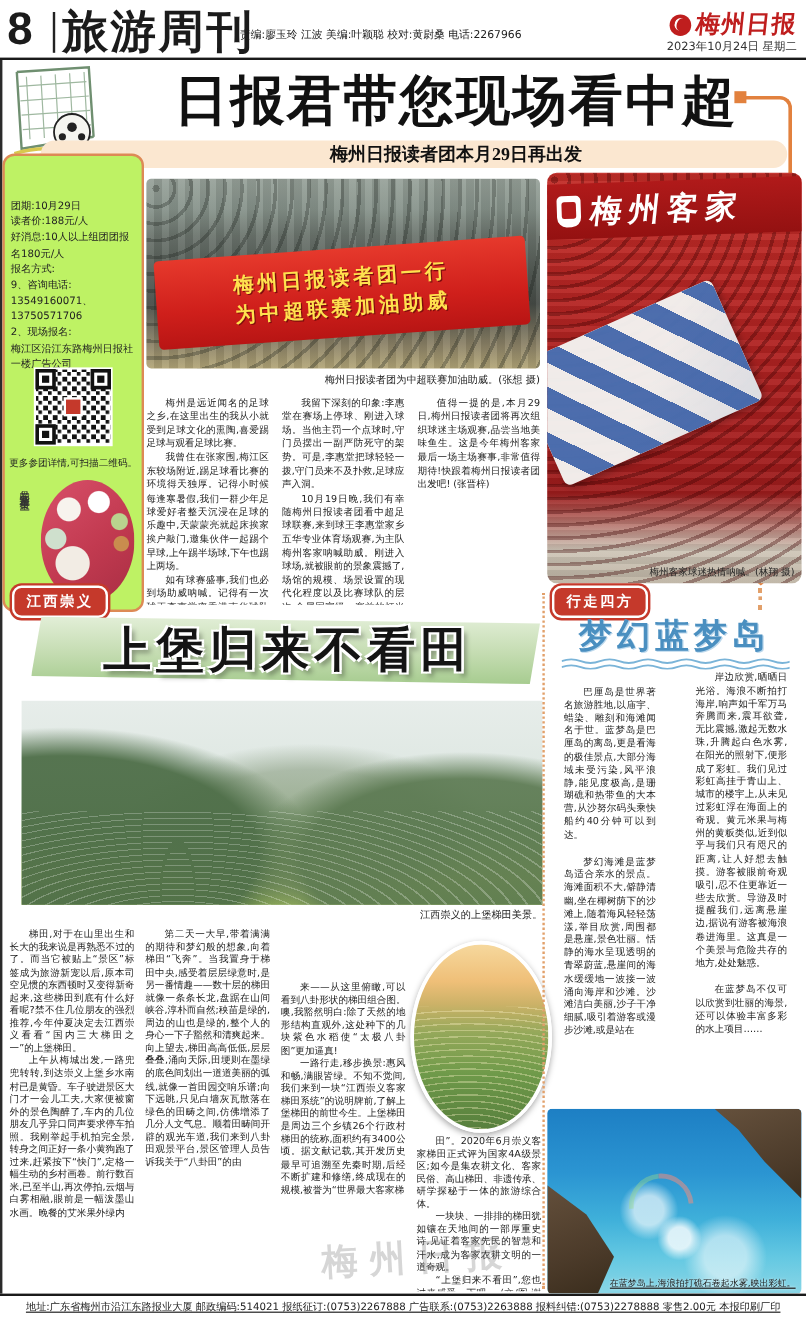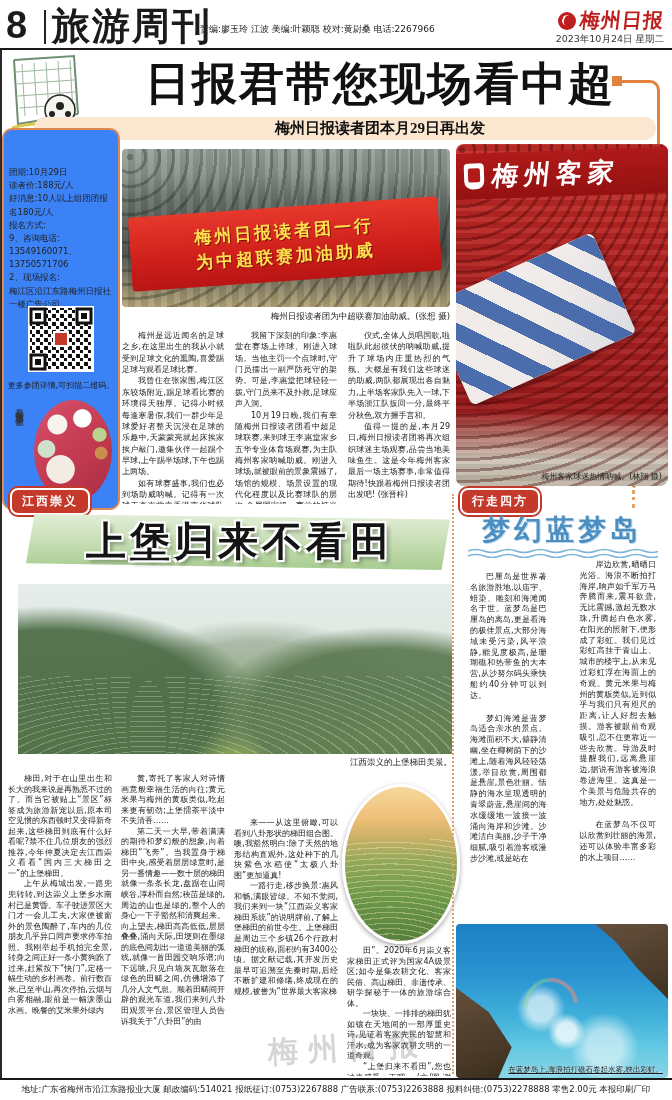--- a/index.html
+++ b/index.html
@@ -28,21 +28,21 @@
   .hl-bracket{left:621px;top:80px;width:36px;height:382px;border-top:3px solid #e2813e;
               border-right:3px solid #e2813e;border-radius:0 10px 0 0;}
   .hl-triangle{left:608px;top:466px;width:0;height:0;border-left:26px solid transparent;
                border-right:26px solid transparent;border-top:22px solid #e2813e;}
   .hl-dots{left:632px;top:490px;width:0;height:18px;border-left:3px dotted #e2a06a;}
   .subhead-band{left:34px;top:117px;width:622px;height:23px;background:#fbe7d0;border-radius:12px;}
   .subhead{left:120px;top:119px;width:520px;text-align:center;font-family:"Liberation Serif",serif;
            font-weight:bold;font-size:15px;color:#111;}
   
   .info-wrap{left:2px;top:128px;width:114px;height:378px;border:2px solid #dd8a55;border-radius:10px;
-             background:#3b82f6;overflow:hidden;}
+             background:#bef264;overflow:hidden;}
   .info-lines{position:absolute;left:5px;top:36px;width:104px;font-size:8.5px;line-height:1.55;color:#222;}
   .info-lines p{margin:0;text-align:left;}
   .soccer-deco{left:8px;top:54px;}
   .qr{position:absolute;left:24px;top:176px;}
   .qr-note{position:absolute;left:2px;top:250px;width:110px;text-align:center;font-size:8px;color:#222;}
   .food-box{position:absolute;left:4px;top:268px;width:106px;height:106px;}
   .food-oval{position:absolute;left:26px;top:2px;width:78px;height:102px;border-radius:50%;
      background:
        radial-gradient(circle at 34% 68%, #f2ece4 0 16%, rgba(0,0,0,0) 17%),
        radial-gradient(circle at 30% 24%, #f7f3ee 0 10%, rgba(0,0,0,0) 11%),
@@ -131,21 +131,21 @@
   .rock-l{left:0;bottom:0;width:96px;height:110px;clip-path:polygon(0 18%,34% 40%,58% 72%,44% 100%,0 100%);}
   .rock-r{right:0;top:0;width:110px;height:96px;clip-path:polygon(34% 0,100% 0,100% 78%,72% 46%,52% 18%);}
   .rainbow{position:absolute;left:68px;top:54px;width:46px;height:46px;border-radius:50%;
      border:4px solid rgba(255,120,160,.45);border-color:rgba(255,140,120,.5) transparent transparent rgba(160,220,140,.4);
      transform:rotate(40deg);}
   .sea-caption{position:absolute;right:5px;bottom:3px;font-size:7.5px;color:#1c1c1c;text-shadow:0 0 2px #dff2f8;text-decoration:underline;}
   .watermark{left:268px;top:1028px;font-family:"Liberation Serif",serif;font-weight:bold;font-size:30px;
      letter-spacing:10px;color:rgba(120,120,120,.30);transform:rotate(-3deg);pointer-events:none;}
   
   .rule-bottom{left:0;top:1078px;width:672px;height:2px;background:#1a1a1a;}
-  .footer-text{left:0;top:1084px;width:672px;text-align:center;font-size:8.5px;color:#222;}
+  .footer-text{left:0;top:1084px;width:672px;text-align:center;font-size:8.5px;color:#222;text-decoration:underline;}
 </style>
 </head>
 <body>
 
 <div class="page">
 
   <div class="abs page-num">8</div>
   <div class="abs hdr-divider"></div>
   <div class="abs section-title">旅游周刊</div>
   <div class="abs staff-line">责编:廖玉玲 江波  美编:叶颖聪  校对:黄尉桑  电话:2267966</div>
@@ -234,21 +234,20 @@
   <div class="abs top-cols" style="left:122px;">
     <p>梅州是远近闻名的足球之乡,在这里出生的我从小就受到足球文化的熏陶,喜爱踢足球与观看足球比赛。</p>
     <p>我曾住在张家围,梅江区东较场附近,踢足球看比赛的环境得天独厚。记得小时候每逢寒暑假,我们一群少年足球爱好者整天沉浸在足球的乐趣中,天蒙蒙亮就起床挨家挨户敲门,邀集伙伴一起踢个早球,上午踢半场球,下午也踢上两场。</p>
     <p>如有球赛盛事,我们也必到场助威呐喊。记得有一次球王李惠堂率香港南华球队来梅与强民队比赛,球王的风采给</p>
   </div>
   <div class="abs top-cols" style="left:235px;">
     <p>我留下深刻的印象:李惠堂在赛场上停球、刚进入球场。当他主罚一个点球时,守门员摆出一副严防死守的架势。可是,李惠堂把球轻轻一拨,守门员来不及扑救,足球应声入洞。</p>
     <p>10月19日晚,我们有幸随梅州日报读者团看中超足球联赛,来到球王李惠堂家乡五华专业体育场观赛,为主队梅州客家呐喊助威。刚进入球场,就被眼前的景象震撼了,场馆的规模、场景设置的现代化程度以及比赛球队的层次,全属国家级。赛前的灯光秀,球队入场</p>
   </div>
   <div class="abs top-cols" style="left:348px;">
-    <p>仪式,全体人员唱国歌,啦啦队此起彼伏的呐喊助威,提升了球场内庄重热烈的气氛。大概是有我们这些球迷的助威,两队都展现出各自魅力,上半场客家队先入一球,下半场浙江队扳回一分,最终平分秋色,双方握手言和。</p>
     <p>值得一提的是,本月29日,梅州日报读者团将再次组织球迷主场观赛,品尝当地美味鱼生。这是今年梅州客家最后一场主场赛事,非常值得期待!快跟着梅州日报读者团出发吧!  (张晋梓)</p>
   </div>
 
   <div class="abs fan-photo">
     <div class="texture"></div>
     <div class="fan-top-strip">
       <span class="fan-shield"></span>
       <span class="fan-top-text">梅州客家</span>
     </div>
     <div class="fan-flag"></div>
@@ -259,21 +258,20 @@
   <div class="abs green-banner"></div>
   <div class="abs headline2">上堡归来不看田</div>
   <div class="abs terrace-photo"></div>
   <div class="abs terrace-caption">江西崇义的上堡梯田美景。</div>
 
   <div class="abs t-col" style="left:8px;">
     <p>梯田,对于在山里出生和长大的我来说是再熟悉不过的了。而当它被贴上“景区”标签成为旅游新宠以后,原本司空见惯的东西顿时又变得新奇起来,这些梯田到底有什么好看呢?禁不住几位朋友的强烈推荐,今年仲夏决定去江西崇义看看“国内三大梯田之一”的上堡梯田。</p>
     <p>上午从梅城出发,一路兜兜转转,到达崇义上堡乡水南村已是黄昏。车子驶进景区大门才一会儿工夫,大家便被窗外的景色陶醉了,车内的几位朋友几乎异口同声要求停车拍照。我刚举起手机拍完全景,转身之间正好一条小黄狗跑了过来,赶紧按下“快门”,定格一幅生动的乡村画卷。前行数百米,已至半山,再次停拍,云烟与白雾相融,眼前是一幅泼墨山水画。晚餐的艾米果外绿内</p>
   </div>
   <div class="abs t-col" style="left:121px;">
-    <p>黄,寄托了客家人对诗情画意般幸福生活的向往;黄元米果与梅州的黄粄类似,吃起来更有韧劲;上堡擂茶平淡中不失清香……</p>
     <p>第二天一大早,带着满满的期待和梦幻般的想象,向着梯田“飞奔”。当我置身于梯田中央,感受着层层绿意时,是另一番情趣——数十层的梯田就像一条条长龙,盘踞在山间峡谷,淳朴而自然;秧苗是绿的,周边的山也是绿的,整个人的身心一下子豁然和清爽起来。向上望去,梯田高高低低,层层叠叠,涌向天际,田埂则在墨绿的底色间划出一道道美丽的弧线,就像一首田园交响乐谱;向下远眺,只见白墙灰瓦散落在绿色的田畴之间,仿佛增添了几分人文气息。顺着田畴间开辟的观光车道,我们来到八卦田观景平台,景区管理人员告诉我关于“八卦田”的由</p>
   </div>
   <div class="abs t-col" style="left:234px;margin-top:44px;">
     <p>来——从这里俯瞰,可以看到八卦形状的梯田组合图。噢,我豁然明白:除了天然的地形结构直观外,这处种下的几块紫色水稻使“太极八卦图”更加逼真!</p>
     <p>一路行走,移步换景:惠风和畅,满眼皆绿。不知不觉间,我们来到一块“江西崇义客家梯田系统”的说明牌前,了解上堡梯田的前世今生。上堡梯田是周边三个乡镇26个行政村梯田的统称,面积约有3400公顷。据文献记载,其开发历史最早可追溯至先秦时期,后经不断扩建和修缮,终成现在的规模,被誉为“世界最大客家梯</p>
   </div>
   <div class="abs circle-photo"></div>
   <div class="abs t-col t-col4" style="left:347px;">
     <p>田”。2020年6月崇义客家梯田正式评为国家4A级景区;如今是集农耕文化、客家民俗、高山梯田、非遗传承、研学探秘于一体的旅游综合体。</p>
     <p>一块块、一排排的梯田犹如镶在天地间的一部厚重史诗,见证着客家先民的智慧和汗水,成为客家农耕文明的一道奇观。</p>

